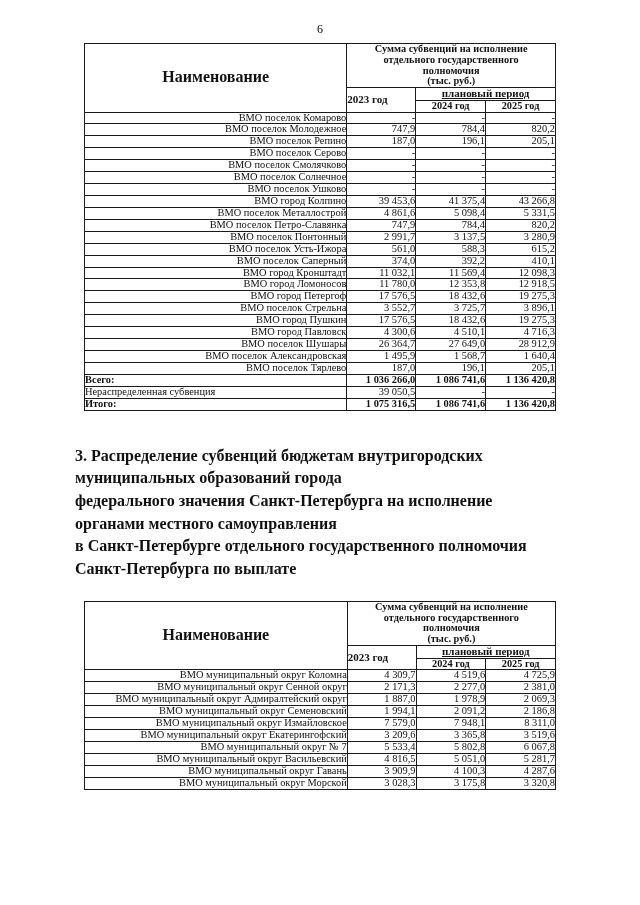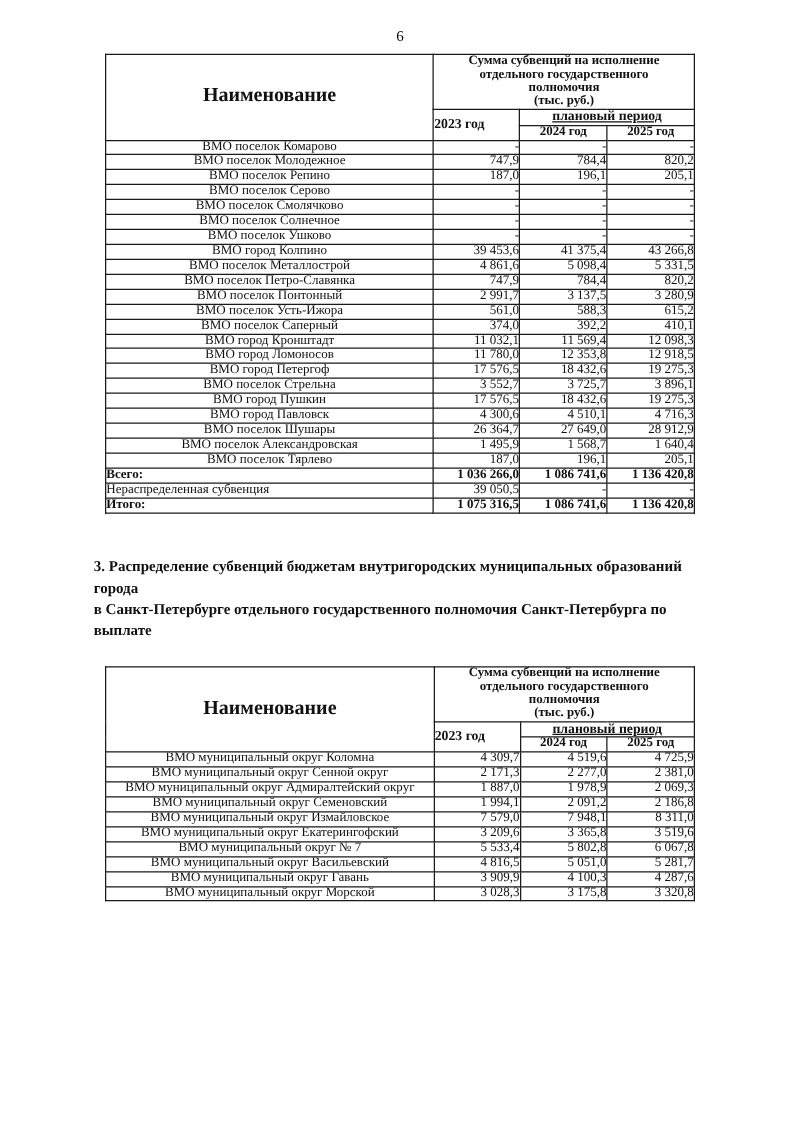--- a/index.html
+++ b/index.html
@@ -82,21 +82,21 @@
     padding: 2px 2px;
   }
   th.hd-y1 {
     font-weight: bold;
     text-align: left;
     font-size: 11px;
     padding: 2px;
   }
 
   td.nm {
-    text-align: center;
+    text-align: right;
     padding: 1px 2px 1px 5px;
     font-size: 10.4px;
     white-space: nowrap;
     overflow: hidden;
   }
   td.num {
     text-align: right;
     padding: 1px 5px 1px 2px;
     font-size: 10.4px;
     white-space: nowrap;
@@ -114,21 +114,21 @@
   tr.total td.num {
     font-weight: bold;
   }
 
   
   .para {
     width: 490px;
     margin: 0 auto;
     padding-top: 34px;
     font-family: "Liberation Serif", "DejaVu Serif", serif;
-    font-size: 12px;
+    font-size: 16px;
     font-weight: bold;
     line-height: 1.42;
     text-align: left;
     color: #111;
   }
   .para .ind { display: block; }
 
   .spacer-after-para { height: 14px; }
 </style>
 </head>
@@ -315,20 +315,21 @@
             <td class="num">1 075 316,5</td>
             <td class="num">1 086 741,6</td>
             <td class="num">1 136 420,8</td>
           </tr>
         </tbody>
     </table>
   </div>
 
   <div class="para">
     <span class="ind">3. Распределение субвенций бюджетам внутригородских муниципальных образований города</span>
+    <span class="ind">федерального значения Санкт-Петербурга на исполнение органами местного самоуправления</span>
     <span class="ind">в Санкт-Петербурге отдельного государственного полномочия Санкт-Петербурга по выплате</span>
   </div>
 
   <div class="spacer-after-para"></div>
 
   <div class="tbl-wrap t2">
     <table class="subv">
       <colgroup>
         <col class="c-name">
           <col class="c-y1">

